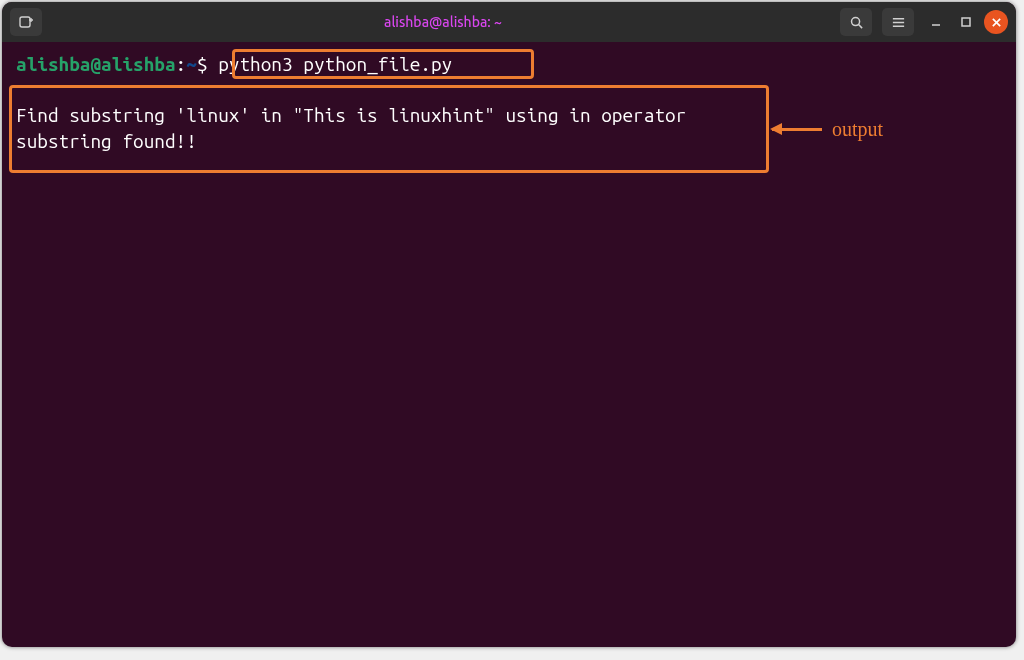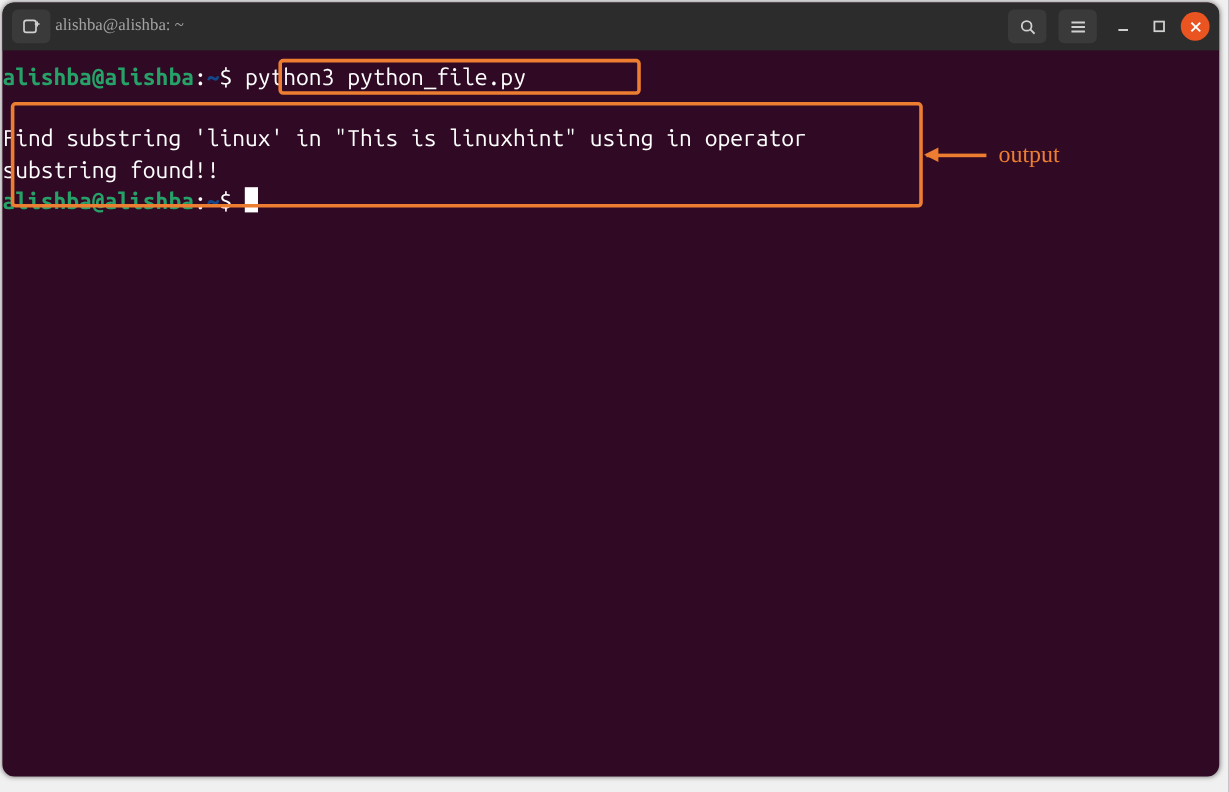--- a/index.html
+++ b/index.html
@@ -43,43 +43,43 @@
     border-radius: 5px;
     background: #3a3a3a;
     display: flex;
     align-items: center;
     justify-content: center;
     margin-right: 4px;
     cursor: pointer;
   }
   .tb-title {
     flex: 1 1 auto;
+    text-align: center;
     font-weight: 500;
-    color: #a3a3a3;
-    font-family: Liberation Serif, serif;
+    color: #d946ef;
   }
   .tb-right {
     flex: 0 0 auto;
     display: flex;
     align-items: center;
     gap: 6px;
   }
   .winctl {
     width: 24px;
     height: 24px;
     border-radius: 50%;
     display: flex;
     align-items: center;
     justify-content: center;
     cursor: pointer;
   }
   .winctl.plain { background: transparent; }
   .winctl.close { background: #e95420; }
   .terminal-body {
-    padding: 10px 0;
+    padding: 10px 14px;
     font-size: 19px;
     line-height: 1.35;
     color: #ffffff;
     position: relative;
     height: calc(100% - 40px);
   }
   .line { white-space: pre; }
   .prompt-user { color: #26a269; font-weight: bold; }
   .prompt-sep  { color: #ffffff; }
   .prompt-path { color: #12488b; font-weight: bold; }
@@ -175,21 +175,20 @@
       </div>
     </div>
   </div>
 
   <div class="terminal-body">
     <div class="line"><span class="prompt-user">alishba@alishba</span><span class="prompt-sep">:</span><span class="prompt-path">~</span><span class="prompt-sym">$</span> <span>python3 python_file.py</span></div>
     <div class="line">&nbsp;</div>
     <div class="line">Find substring 'linux' in "This is linuxhint" using in operator</div>
     <div class="line"></div>
     <div class="line">substring found!!</div>
-    <div class="line"><span class="prompt-user">alishba@alishba</span><span class="prompt-sep">:</span><span class="prompt-path">~</span><span class="prompt-sym">$</span> <span class="cursor"></span></div>
   </div>
 </div>
 
 <div class="annot-box box-cmd"></div>
 <div class="annot-box box-out"></div>
 <div class="annot-arrow">
   <div class="shaft"></div>
   <div class="lbl">output</div>
 </div>
 

